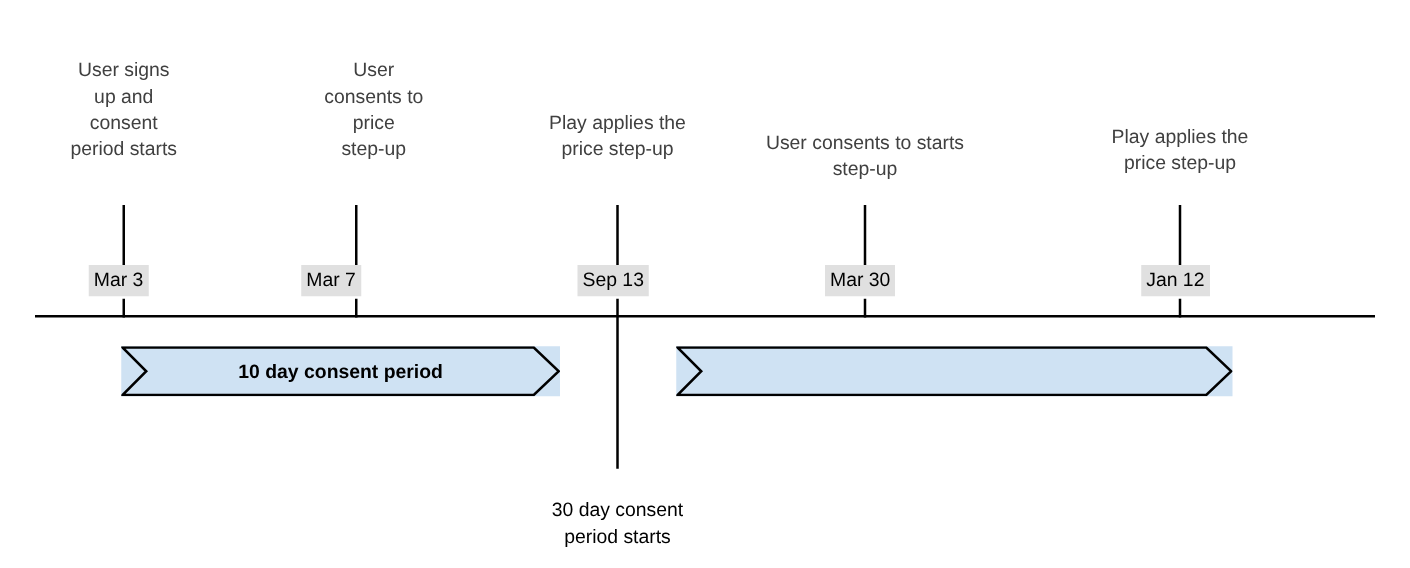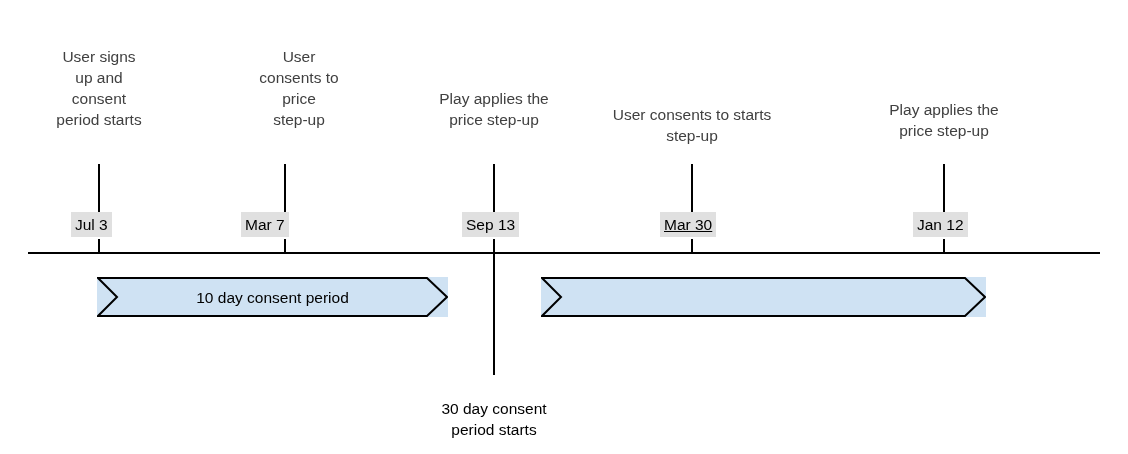--- a/index.html
+++ b/index.html
@@ -122,36 +122,36 @@
 
   <div class="event-caption" style="left: 854px; top: 99px; width: 180px;">Play applies the
 price step-up</div>
 
   <div class="tick tick-upper-top" style="left: 98px;  top: 164px; height: 48px;"></div>
   <div class="tick tick-upper-top" style="left: 284px; top: 164px; height: 48px;"></div>
   <div class="tick tick-upper-top" style="left: 493px; top: 164px; height: 48px;"></div>
   <div class="tick tick-upper-top" style="left: 691px; top: 164px; height: 48px;"></div>
   <div class="tick tick-upper-top" style="left: 943px; top: 164px; height: 48px;"></div>
 
-  <div class="date-chip" style="left: 71px;  top: 212px;">Jul 3</div>
+  <div class="date-chip" style="left: 71px;  top: 212px;">Mar 3</div>
   <div class="date-chip" style="left: 241px; top: 212px;">Mar 7</div>
   <div class="date-chip" style="left: 462px; top: 212px;">Sep 13</div>
-  <div class="date-chip" style="left: 660px; top: 212px; text-decoration: underline;">Mar 30</div>
+  <div class="date-chip" style="left: 660px; top: 212px;">Mar 30</div>
   <div class="date-chip" style="left: 913px; top: 212px;">Jan 12</div>
 
   <div class="tick tick-upper-bottom" style="left: 98px;  top: 239px; height: 15px;"></div>
   <div class="tick tick-upper-bottom" style="left: 284px; top: 239px; height: 15px;"></div>
   <div class="tick tick-upper-bottom" style="left: 691px; top: 239px; height: 15px;"></div>
   <div class="tick tick-upper-bottom" style="left: 943px; top: 239px; height: 15px;"></div>
 
   <div class="tick" style="left: 493px; top: 239px; height: 136px; z-index: 5;"></div>
 
   <div class="axis-line"></div>
 
-  <div class="band" style="left: 97px; top: 277px; width: 351px;">
+  <div class="band" style="left: 97px; top: 277px; width: 351px; font-weight: bold;">
     <svg viewBox="0 0 351 40" preserveAspectRatio="none" aria-hidden="true">
       <polygon points="1,1 330,1 350,20 330,39 1,39 20,20" fill="#cfe2f3" stroke="#000000" stroke-width="2" stroke-linejoin="miter" vector-effect="non-scaling-stroke"></polygon>
     </svg>
     <span class="band-label">10 day consent period</span>
   </div>
 
   <div class="band" style="left: 541px; top: 277px; width: 445px;">
     <svg viewBox="0 0 445 40" preserveAspectRatio="none" aria-hidden="true">
       <polygon points="1,1 424,1 444,20 424,39 1,39 20,20" fill="#cfe2f3" stroke="#000000" stroke-width="2" stroke-linejoin="miter" vector-effect="non-scaling-stroke"></polygon>
     </svg>

